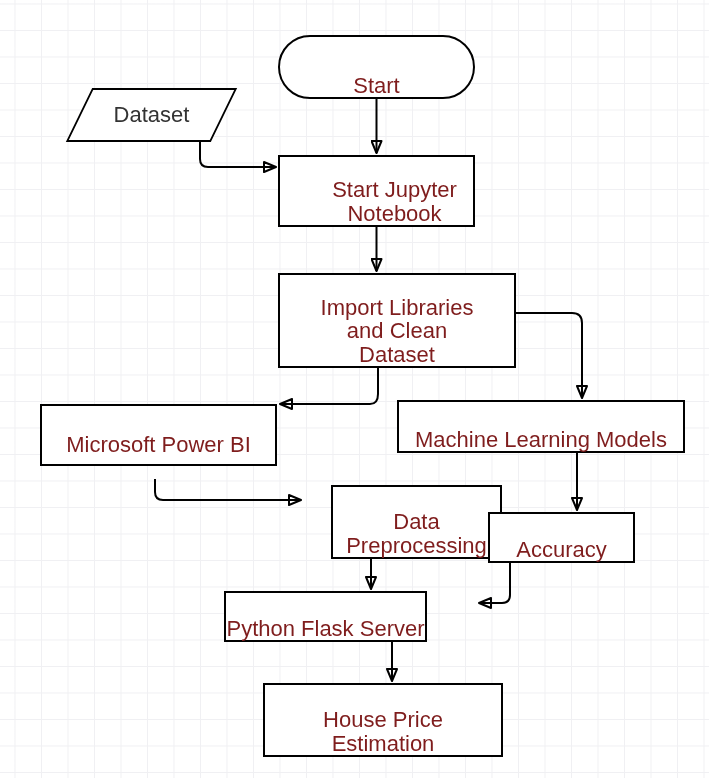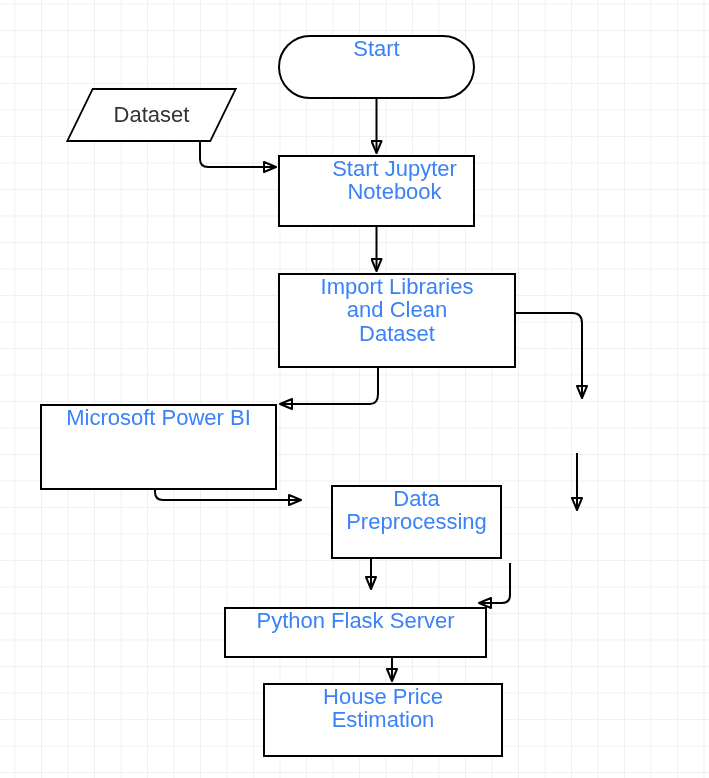--- a/index.html
+++ b/index.html
@@ -27,26 +27,26 @@
     fill: none;
     stroke: #000000;
     stroke-width: 2;
     stroke-linejoin: round;
   }
 
   .node {
     position: absolute;
     box-sizing: border-box;
     display: flex;
-    align-items: flex-start;
+    align-items: flex-end;
     justify-content: center;
     text-align: center;
     background: #ffffff;
     border: 2px solid #000000;
-    color: #3b82f6;
+    color: #7f1d1d;
     font-size: 22px;
     line-height: 1.06;
   }
   .node .label { white-space: pre-line; }
 
   .terminator { border-radius: 32px; }
 
   .node-wrap {
     position: absolute;
     display: flex;
@@ -103,32 +103,38 @@
     <span class="label">Start Jupyter
 Notebook</span>
   </div>
 
   <div class="node" style="left:278px; top:273px; width:238px; height:95px;">
     <span class="label">Import Libraries
 and Clean
 Dataset</span>
   </div>
 
-  <div class="node" style="left:40px; top:404px; width:237px; height:86px; padding-bottom:16px;">
+  <div class="node" style="left:40px; top:404px; width:237px; height:62px; padding-bottom:8px;">
     <span class="label">Microsoft Power BI</span>
   </div>
 
+  <div class="node" style="left:397px; top:400px; width:288px; height:53px;">
+    <span class="label">Machine Learning Models</span>
+  </div>
 
   <div class="node" style="left:303px; top:485px; width:171px; height:74px;margin-left:28px;">
     <span class="label">Data
 Preprocessing</span>
   </div>
 
+  <div class="node" style="left:488px; top:512px; width:147px; height:51px;">
+    <span class="label">Accuracy</span>
+  </div>
 
-  <div class="node" style="left:224px; top:607px; width:263px; height:51px;">
+  <div class="node" style="left:224px; top:591px; width:203px; height:51px;">
     <span class="label">Python Flask Server</span>
   </div>
 
   <div class="node" style="left:251px; top:683px; width:240px; height:74px;margin-left:12px;">
     <span class="label">House Price
 Estimation</span>
   </div>
 
 </div>
 

